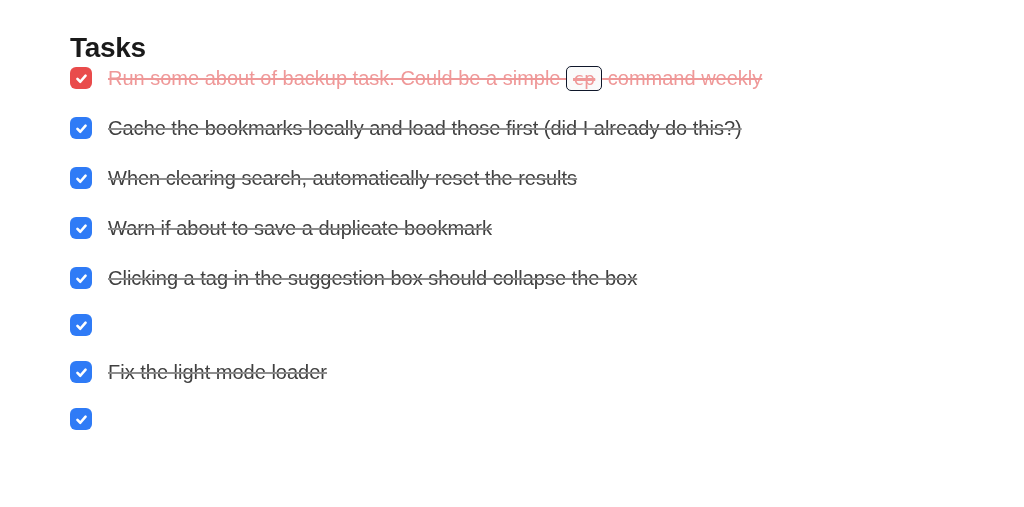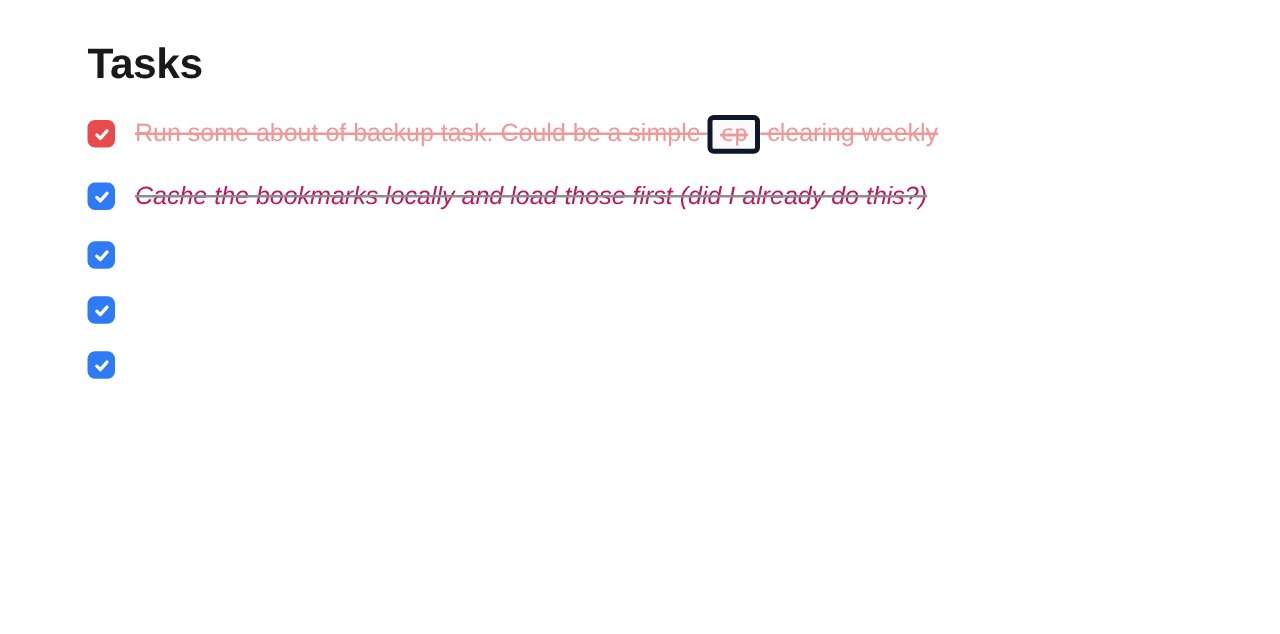--- a/index.html
+++ b/index.html
@@ -8,23 +8,22 @@
       padding: 0;
     }
     body {
       font-family: -apple-system, BlinkMacSystemFont, "Segoe UI", Helvetica, Arial, sans-serif;
       background: #ffffff;
       padding: 32px 70px;
       color: #1a1a1a;
       width: 1024px;
     }
     h2.tasks-heading {
-      font-size: 34px;
+      font-size: 28px;
       font-weight: 700;
-      margin-bottom: 22px;
       letter-spacing: -0.01em;
     }
     ul.task-list {
       list-style: none;
     }
     li.task-item {
       display: flex;
       align-items: center;
       gap: 16px;
       margin-bottom: 22px;
@@ -58,28 +57,27 @@
     }
     .task-text {
       text-decoration: line-through;
       text-decoration-thickness: 1.5px;
     }
     .task-text.red {
       color: #ef9898;
       text-decoration-color: #ef9898;
     }
     .task-text.grey {
-      color: #be185d;
+      color: #404040;
       text-decoration-color: #8e8e8e;
-      font-style: italic;
     }
     .task-text code {
       font-family: ui-monospace, SFMono-Regular, Menlo, Consolas, monospace;
       font-size: 0.92em;
-      border: 4px solid #0f172a;
+      border: 1px solid #0f172a;
       border-radius: 5px;
       padding: 1px 6px;
       text-decoration: line-through;
       text-decoration-thickness: 1.5px;
       background: #fafafa;
     }
     .task-text.red code {
       color: #ef9898;
       text-decoration-color: #ef9898;
     }
@@ -89,44 +87,69 @@
 
 <h2 class="tasks-heading">Tasks</h2>
 
 <ul class="task-list">
     <li class="task-item">
       <span class="checkbox red">
         <svg viewBox="0 0 16 16">
           <polyline points="3,8.5 6.5,12 13,4.5"></polyline>
         </svg>
       </span>
-      <span class="task-text red"><span>Run some about of backup task. Could be a simple </span><code>cp</code><span> clearing weekly</span></span>
+      <span class="task-text red"><span>Run some about of backup task. Could be a simple </span><code>cp</code><span> command weekly</span></span>
     </li>
     <li class="task-item">
       <span class="checkbox blue">
         <svg viewBox="0 0 16 16">
           <polyline points="3,8.5 6.5,12 13,4.5"></polyline>
         </svg>
       </span>
       <span class="task-text grey">Cache the bookmarks locally and load those first (did I already do this?)</span>
     </li>
     <li class="task-item">
       <span class="checkbox blue">
         <svg viewBox="0 0 16 16">
           <polyline points="3,8.5 6.5,12 13,4.5"></polyline>
         </svg>
       </span>
+      <span class="task-text grey">When clearing search, automatically reset the results</span>
+    </li>
+    <li class="task-item">
+      <span class="checkbox blue">
+        <svg viewBox="0 0 16 16">
+          <polyline points="3,8.5 6.5,12 13,4.5"></polyline>
+        </svg>
+      </span>
+      <span class="task-text grey">Warn if about to save a duplicate bookmark</span>
+    </li>
+    <li class="task-item">
+      <span class="checkbox blue">
+        <svg viewBox="0 0 16 16">
+          <polyline points="3,8.5 6.5,12 13,4.5"></polyline>
+        </svg>
+      </span>
+      <span class="task-text grey">Clicking a tag in the suggestion box should collapse the box</span>
     </li>
     <li class="task-item">
       <span class="checkbox blue">
         <svg viewBox="0 0 16 16">
           <polyline points="3,8.5 6.5,12 13,4.5"></polyline>
         </svg>
       </span>
     </li>
     <li class="task-item">
       <span class="checkbox blue">
         <svg viewBox="0 0 16 16">
           <polyline points="3,8.5 6.5,12 13,4.5"></polyline>
         </svg>
       </span>
+      <span class="task-text grey">Fix the light mode loader</span>
+    </li>
+    <li class="task-item">
+      <span class="checkbox blue">
+        <svg viewBox="0 0 16 16">
+          <polyline points="3,8.5 6.5,12 13,4.5"></polyline>
+        </svg>
+      </span>
     </li>
   </ul>
 
 </body></html>

